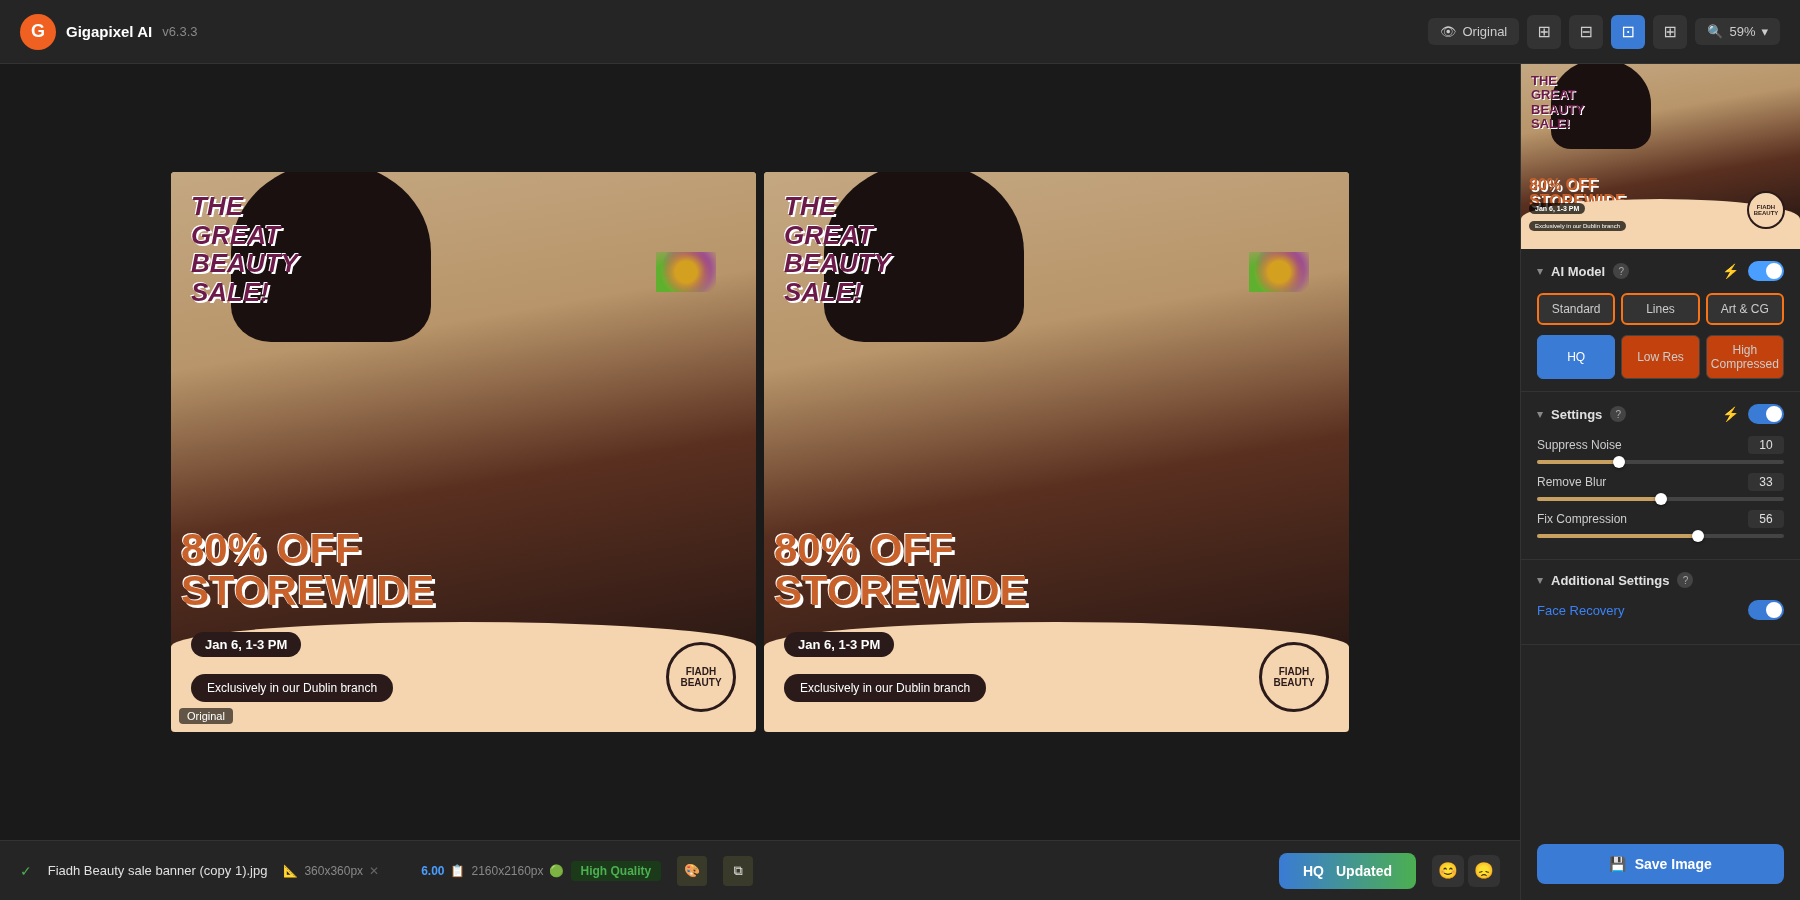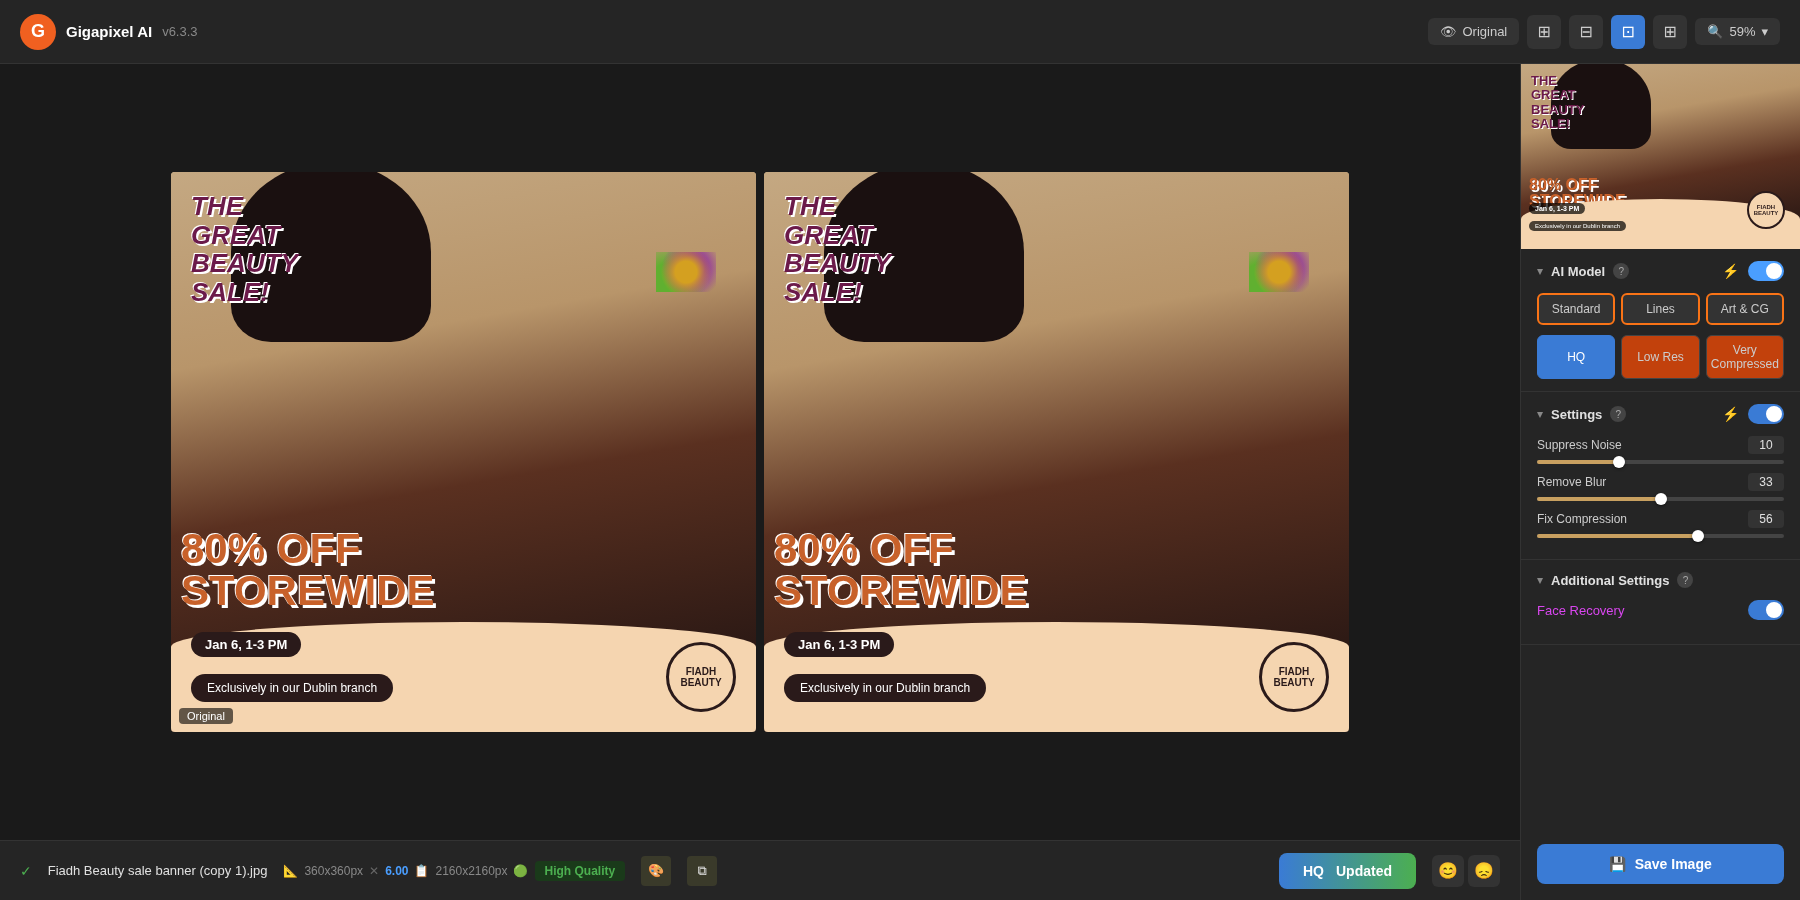--- a/index.html
+++ b/index.html
@@ -258,20 +258,21 @@
     .file-meta {
       display: flex;
       align-items: center;
       gap: 6px;
       color: #888;
       font-size: 12px;
     }
     .scale-value {
       color: #4a9eff;
       font-weight: 600;
+      margin-left: 36px;
     }
     .quality-badge {
       background: #1a3a1a;
       color: #4caf50;
       padding: 3px 10px;
       border-radius: 4px;
       font-size: 12px;
       font-weight: 600;
     }
     .bottom-spacer { flex: 1; }
@@ -502,21 +503,21 @@
 
     
     .face-toggle-row {
       display: flex;
       align-items: center;
       justify-content: space-between;
       margin-bottom: 12px;
     }
     .face-label {
       font-size: 13px;
-      color: #d946ef;
+      color: #3b82f6;
     }
 
     
     .save-section {
       padding: 16px;
       margin-top: auto;
     }
     .save-btn {
       width: 100%;
       background: #3a7bd5;
@@ -692,21 +693,21 @@
         <div class="toggle-switch"></div>
       </div>
       <div class="model-buttons">
         <button class="model-btn">Standard</button>
         <button class="model-btn">Lines</button>
         <button class="model-btn">Art &amp; CG</button>
       </div>
       <div class="quality-buttons">
         <button class="quality-btn active">HQ</button>
         <button class="quality-btn">Low Res</button>
-        <button class="quality-btn">Very Compressed</button>
+        <button class="quality-btn">High Compressed</button>
       </div>
     </div>
 
     <div class="section">
       <div class="section-header">
         <span class="section-chevron">▾</span>
         <span class="section-title">Settings</span>
         <div class="section-help">?</div>
         <div class="section-spacer"></div>
         <span class="lightning-icon">⚡</span>

